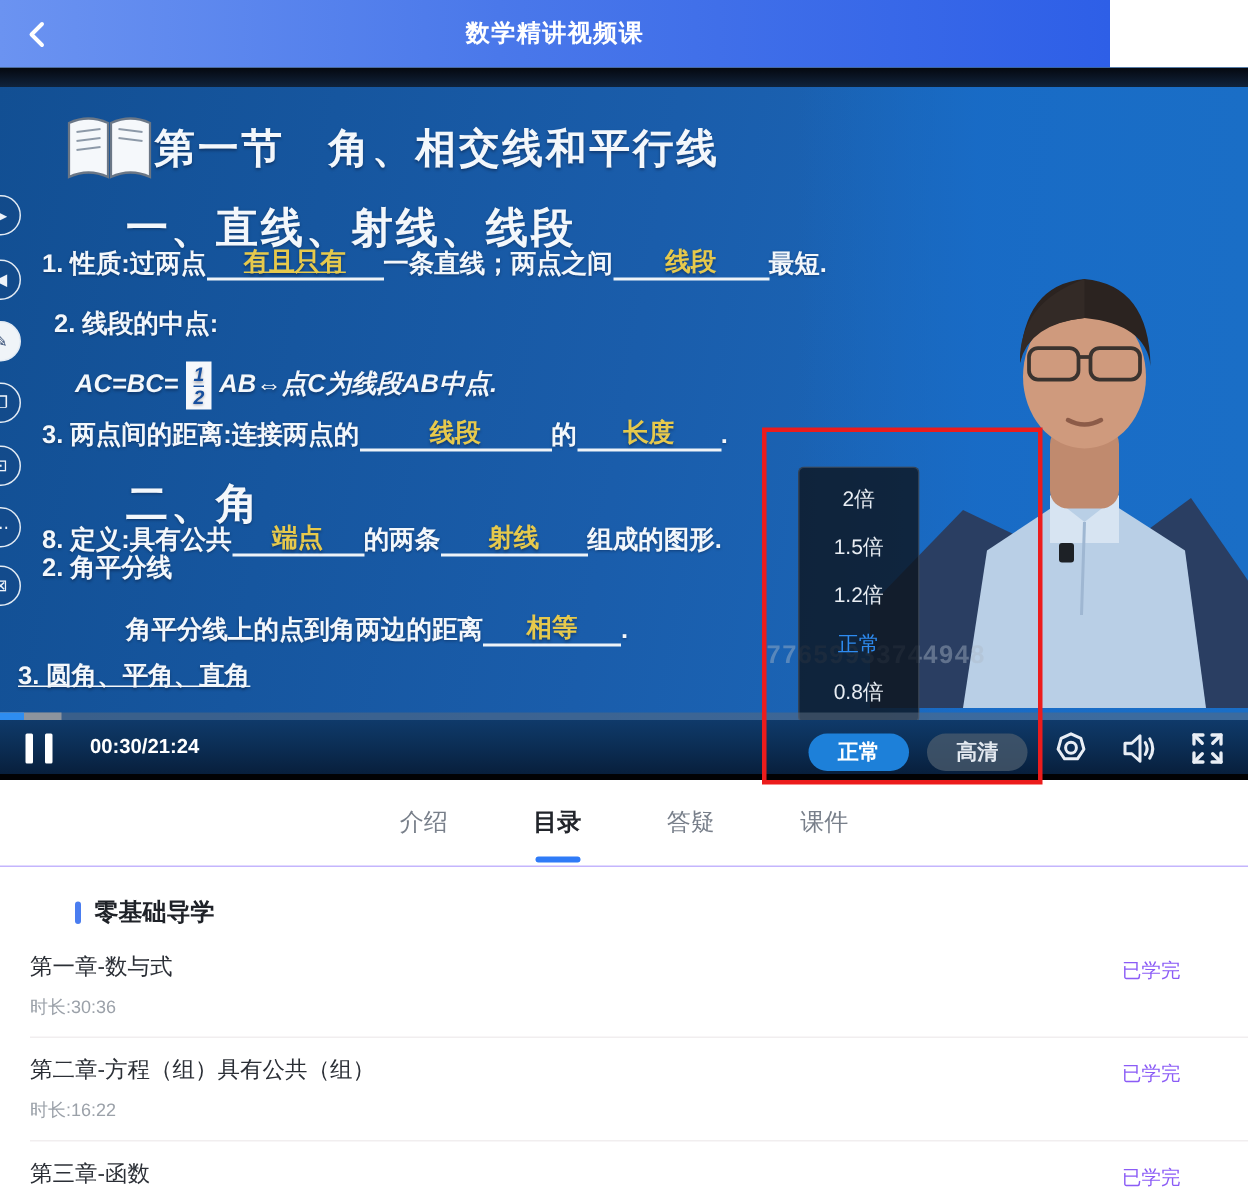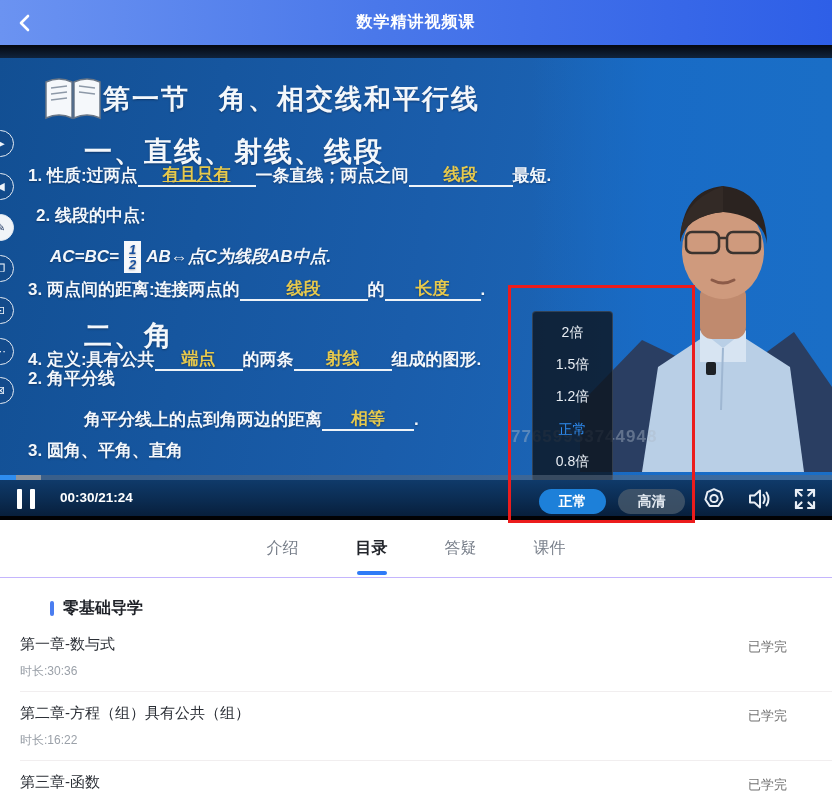--- a/index.html
+++ b/index.html
@@ -1,21 +1,21 @@
 <!DOCTYPE html>
 <html><head>
 <meta charset="utf-8">
 <style>
   * { margin:0; padding:0; box-sizing:border-box; }
   html,body { background:#fff; }
   body { font-family:"Liberation Sans","DejaVu Sans",sans-serif; }
   .app { position:relative; width:832px; height:794px; overflow:hidden; background:#fff; }
 
   
-  .header { position:absolute; left:0; top:0; width:832px; height:45px;
+  .header { position:absolute; left:0; top:0; width:740px; height:45px;
     background:linear-gradient(90deg,#6b93f1 0%,#4a78ea 45%,#2e5fe7 100%);
     display:flex; align-items:center; justify-content:center; }
   .back-btn { position:absolute; left:10px; top:8px; width:30px; height:30px;
     display:flex; align-items:center; justify-content:center; cursor:pointer; }
   .header-title { color:#fff; font-size:16px; font-weight:bold; letter-spacing:1px; }
 
   
   .player { position:absolute; left:0; top:45px; width:832px; height:475px; overflow:hidden;
     background:linear-gradient(100deg,#124f93 0%,#1a5dab 50%,#1b66b8 75%,#1c6fc4 100%); }
   .player-topband { position:absolute; left:0; top:0; width:100%; height:13px;
@@ -93,21 +93,21 @@
   
   .catalog { position:absolute; left:0; top:579px; width:832px; }
   .cat-section { display:flex; align-items:center; margin:19px 0 4px 6px;padding-left:44px; }
   .cat-section .bar { width:4px; height:15px; background:#4a7df0; border-radius:2px; margin-right:9px; }
   .cat-section .txt { font-size:16px; font-weight:bold; color:#1f2228; }
   .cat-row { position:relative; margin-left:20px; padding:12px 45px 11px 0;
     border-bottom:1px solid #f1eeef; cursor:pointer; }
   .cat-row:last-child { border-bottom:none; }
   .cat-title { font-size:15px; color:#2b2f36; }
   .cat-dur { font-size:12px; color:#9ba1a9; margin-top:9px; }
-  .cat-status { position:absolute; right:45px; top:15px; font-size:13px; color:#737373; }
+  .cat-status { position:absolute; right:45px; top:15px; font-size:13px; color:#8b5cf6; }
 
   svg { display:block; }
 </style>
 </head>
 <body>
 
 <div class="app">
 
   <div class="header">
     <div class="back-btn">
@@ -164,30 +164,30 @@
       <span>AC=BC=</span><span class="frac"><span class="num">1</span><span class="den">2</span></span><span>AB⇔点C为线段AB中点.</span>
     </div>
 
     <div class="slide-text slide-line" style="left:28px; top:233px;">
       <span>3. 两点间的距离:连接两点的</span><span class="blank" style="min-width:128px;">线段</span><span>的</span><span class="blank" style="min-width:96px;">长度</span><span>.</span>
     </div>
 
     <div class="slide-text slide-section" style="left:84px; top:272px;">二、角</div>
 
     <div class="slide-text slide-line" style="left:28px; top:303px;">
-      <span>4. 定义:具有公共</span><span class="blank" style="min-width:88px;">端点</span><span>的两条</span><span class="blank" style="min-width:98px;">射线</span><span>组成的图形.</span>
+      <span>8. 定义:具有公共</span><span class="blank" style="min-width:88px;">端点</span><span>的两条</span><span class="blank" style="min-width:98px;">射线</span><span>组成的图形.</span>
     </div>
 
     <div class="slide-text slide-line" style="left:28px; top:322px;">2. 角平分线</div>
 
     <div class="slide-text slide-line" style="left:84px; top:363px;">
       <span>角平分线上的点到角两边的距离</span><span class="blank" style="min-width:92px;">相等</span><span>.</span>
     </div>
 
-    <div class="slide-text slide-line" style="left:28px; top:394px;">3. 圆角、平角、直角</div>
+    <div class="slide-text slide-line" style="left:12px; top:394px;text-decoration:underline;">3. 圆角、平角、直角</div>
 
     <div class="vtool" style="top:85px;">▶</div>
     <div class="vtool" style="top:128px;">◀</div>
     <div class="vtool pen" style="top:169px;">✎</div>
     <div class="vtool" style="top:210px;">❐</div>
     <div class="vtool" style="top:252px;">⊡</div>
     <div class="vtool" style="top:293px;">⋯</div>
     <div class="vtool" style="top:332px;">⊠</div>
 
     <div class="watermark">77659933744948</div>

